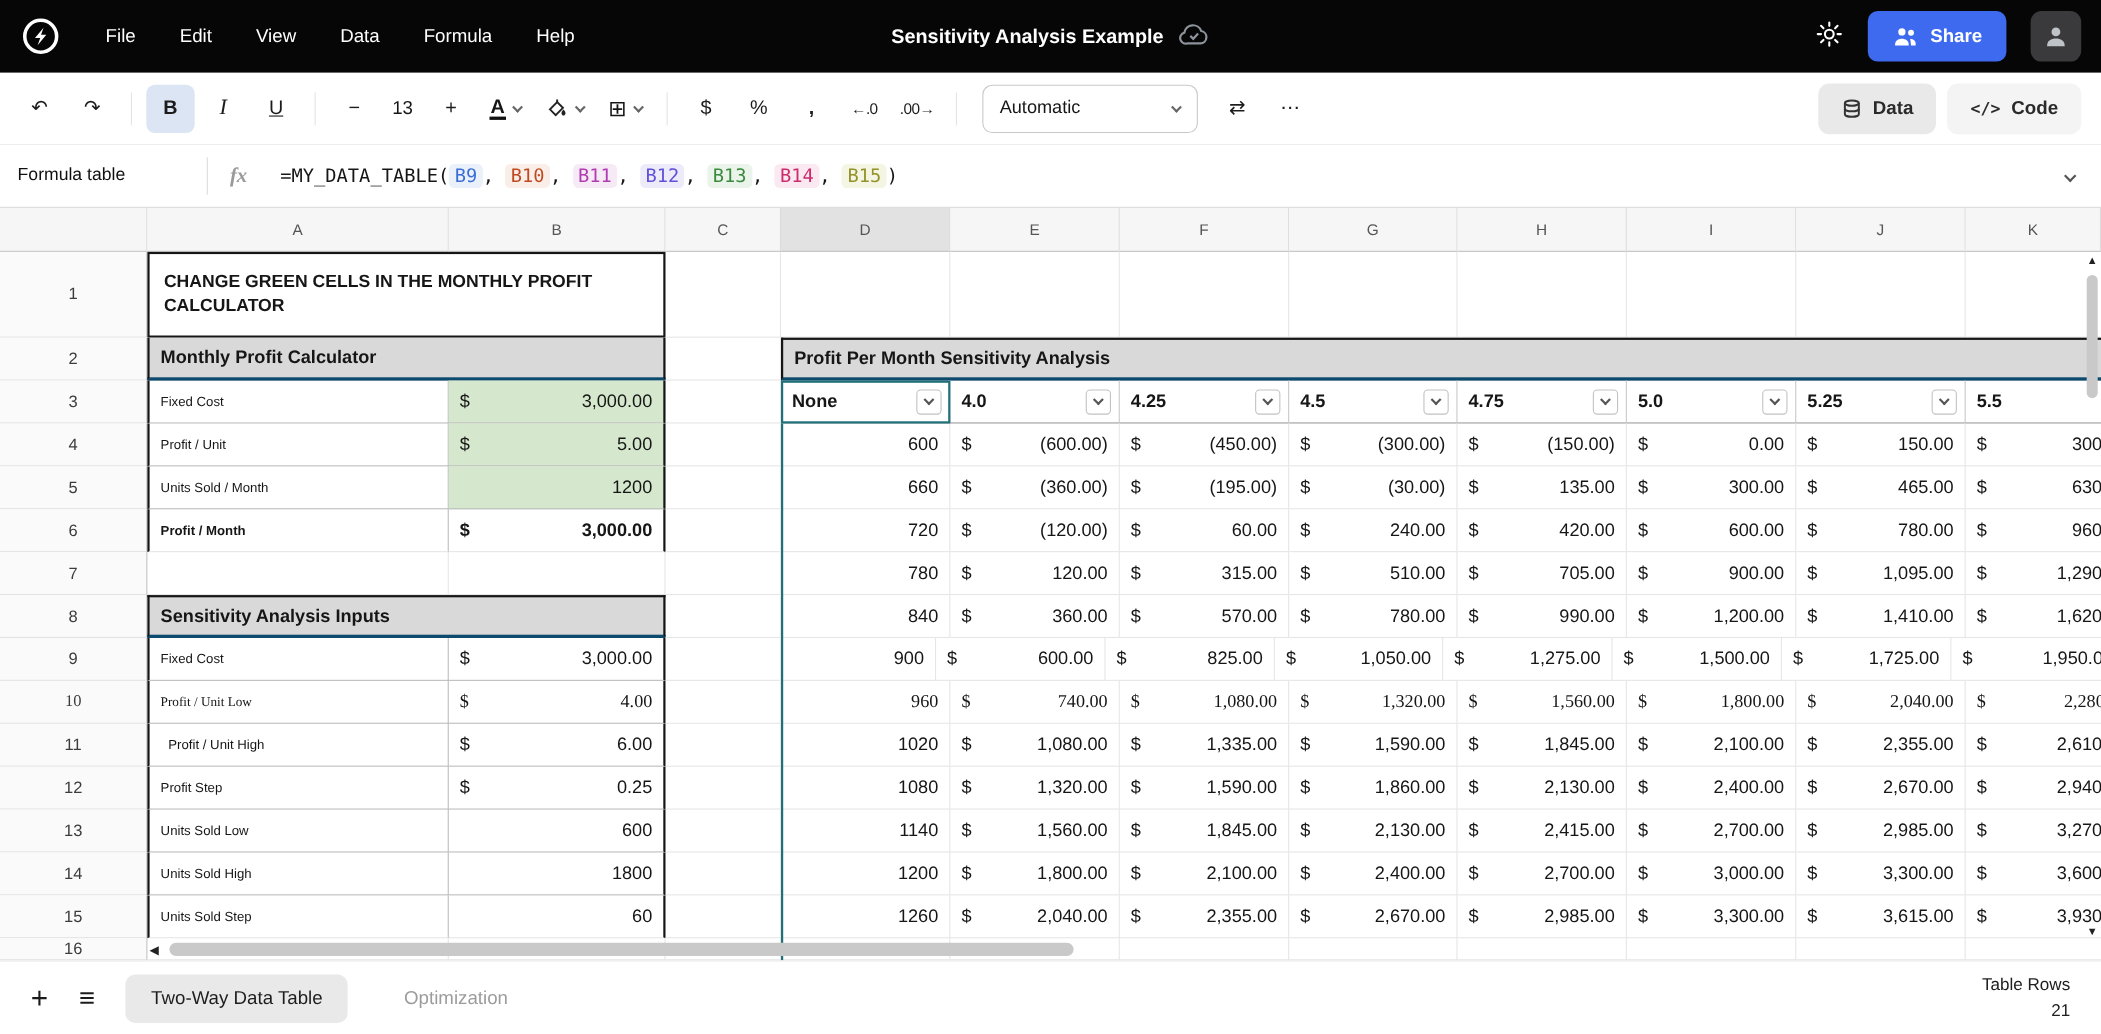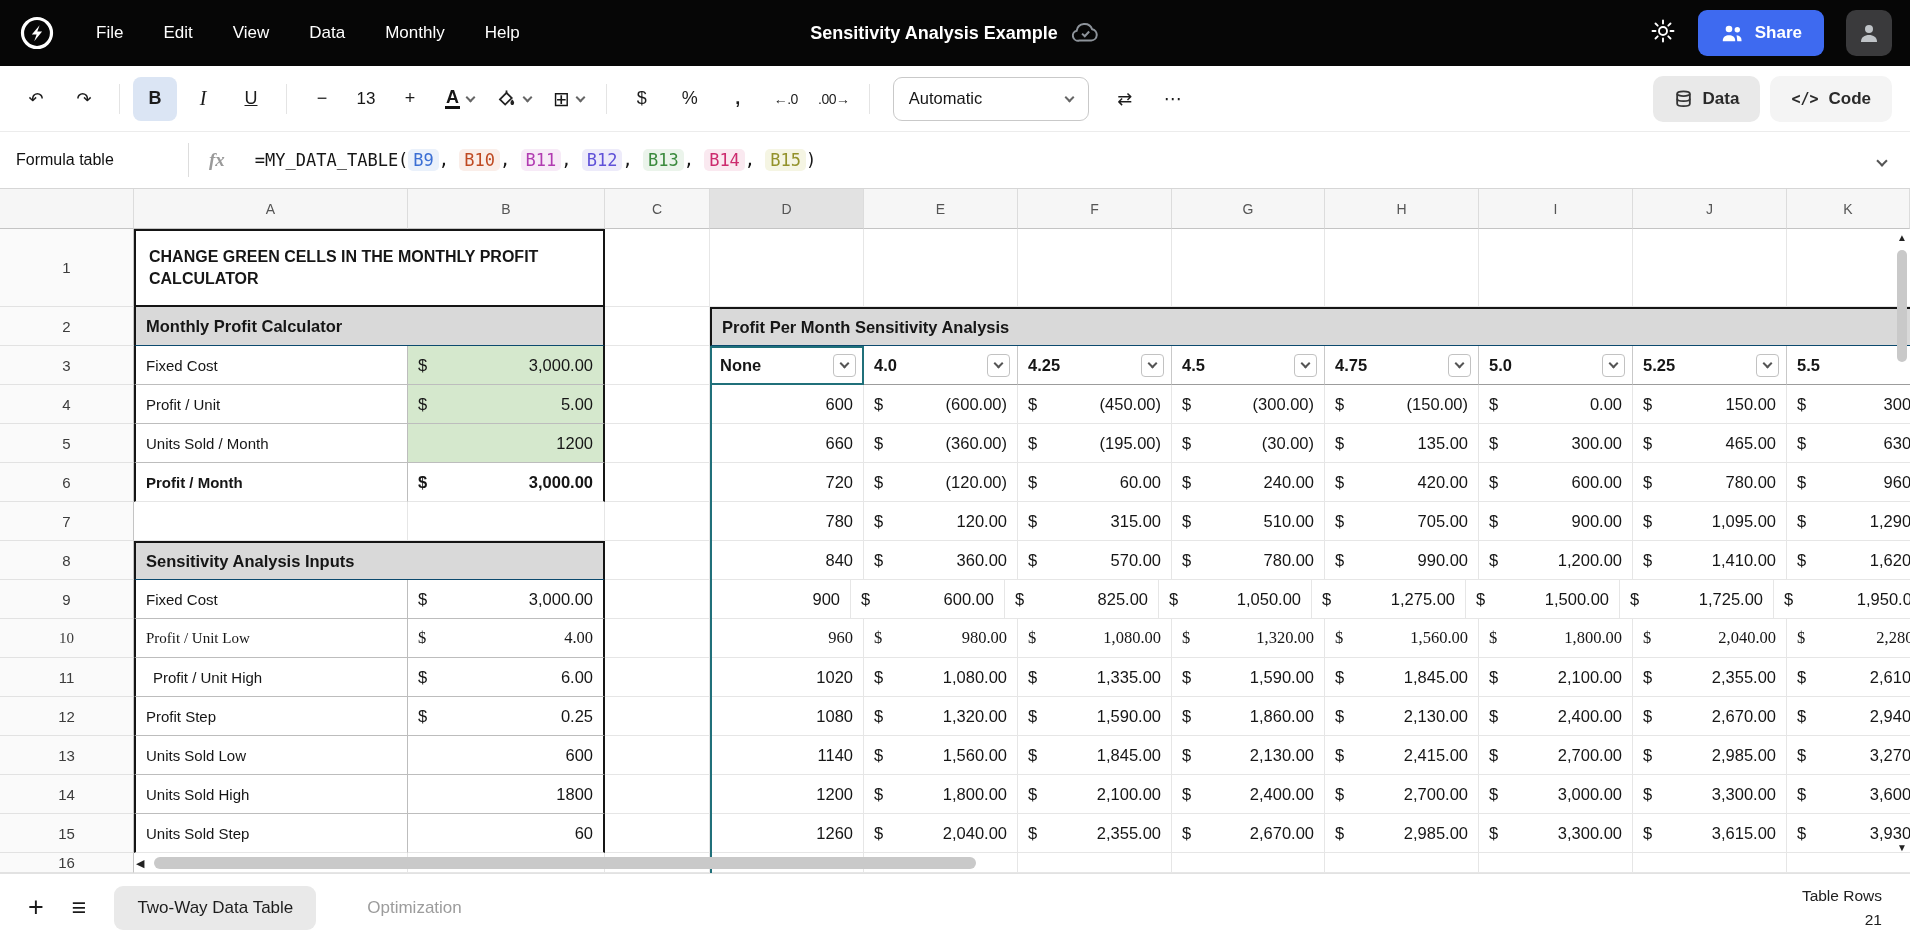--- a/index.html
+++ b/index.html
@@ -57,30 +57,30 @@
   .gh{background:#f6f6f6;border-right:1px solid #dcdcdc;border-bottom:1px solid #c4c4c4;display:flex;align-items:center;
     justify-content:center;font-size:14px;color:#555;flex:0 0 auto;cursor:pointer;}
   .ghsel{background:#e2e2e2;}
   .corner{background:#f6f6f6;}
   .rnum{background:#fafafa;border-right:1px solid #c4c4c4;border-bottom:1px solid #e2e2e2;display:flex;align-items:center;
     justify-content:center;font-size:15px;color:#3c3c3c;flex:0 0 134px;cursor:pointer;}
   .cell{border-right:1px solid #e6e6e6;border-bottom:1px solid #e6e6e6;display:flex;align-items:center;
     padding:0 10px;overflow:hidden;flex:0 0 auto;cursor:cell;}
   .ctitle{font-weight:700;line-height:1.35;padding:6px 13px;}
   .csection{font-weight:700;background:var(--hfill,#d9d9d9);font-size:16.5px;}
-  .clabel{font-size:15px;}
+  .clabel{font-size:12px;}
   .cmoney{justify-content:space-between;font-size:16.5px;}
   .cnum{justify-content:flex-end;font-size:16.5px;}
   .green{background:var(--green,#d5e8cd);}
   .cbold{font-weight:700;}
   .b2{border:2px solid #151515;}
   .bl2{border-left:2px solid #151515;}
   .br2{border-right:2px solid #151515;}
   .bt2{border-top:2px solid #151515;}
-  .bb1{border-bottom:1px solid #0c4a6e;}
+  .bb1{border-bottom:3px solid #0c4a6e;}
   .bin{border-bottom:1px solid #bdbdbd;}
   .bdiv{border-right:1px solid #bdbdbd;}
   .hdd{border-bottom:1px solid #9c9c9c;border-right:1px solid #c9c9c9;}
   .cdd{justify-content:space-between;font-weight:700;padding-right:7px;font-size:16.5px;}
   .ddbox{flex:0 0 23px;height:23px;border:1px solid #c2c2c2;border-radius:4px;background:#fff;display:flex;
     align-items:center;justify-content:center;cursor:pointer;}
   .ddbox .chev{width:7px;height:7px;margin-top:-4px;}
   .selbox{position:absolute;border:2px solid var(--selc,#20707a);pointer-events:none;}
   .selline{position:absolute;background:var(--selc,#20707a);pointer-events:none;}
   .hscroll{position:absolute;left:136px;bottom:2px;height:16px;display:flex;align-items:center;z-index:6;}
@@ -108,21 +108,21 @@
     <svg width="36" height="36" viewBox="0 0 36 36">
       <circle cx="18" cy="18" r="14.5" fill="none" stroke="#fff" stroke-width="3.2"></circle>
       <path d="M20.6 10.2l-7.8 9.4h4.8l-2.4 6.6 7.9-9.6h-4.8z" fill="#fff"></path>
     </svg>
   </div>
   <nav class="menus">
     <span class="menu">File</span>
     <span class="menu">Edit</span>
     <span class="menu">View</span>
     <span class="menu">Data</span>
-    <span class="menu">Monthly</span>
+    <span class="menu">Formula</span>
     <span class="menu">Help</span>
   </nav>
   <div class="titlewrap">
     <span class="doctitle">Sensitivity Analysis Example</span>
     <span>
       <svg width="28" height="21" viewBox="0 0 28 21">
         <path d="M8 19.5h12a5.7 5.7 0 0 0 .8-11.3A8 8 0 0 0 5.4 9.7 5 5 0 0 0 8 19.5z" fill="none" stroke="#8d939a" stroke-width="2"></path>
         <path d="M10.8 12.6l2.7 2.7 4.4-4.8" fill="none" stroke="#8d939a" stroke-width="2"></path>
       </svg>
     </span>
@@ -570,21 +570,21 @@
       <div class="cell cmoney br2 bin" style="width: 197px;">
         <span class="cur">$</span>
         <span class="mval">4.00</span>
       </div>
       <div class="cell " style="width: 105px;"></div>
       <div class="cell cnum " style="width: 154px;">
         <span class="mval">960</span>
       </div>
       <div class="cell cmoney " style="width: 154px;">
         <span class="cur">$</span>
-        <span class="mval">980.00</span>
+        <span class="mval">740.00</span>
       </div>
       <div class="cell cmoney " style="width: 154px;">
         <span class="cur">$</span>
         <span class="mval">1,080.00</span>
       </div>
       <div class="cell cmoney " style="width: 153px;">
         <span class="cur">$</span>
         <span class="mval">1,320.00</span>
       </div>
       <div class="cell cmoney " style="width: 154px;">

